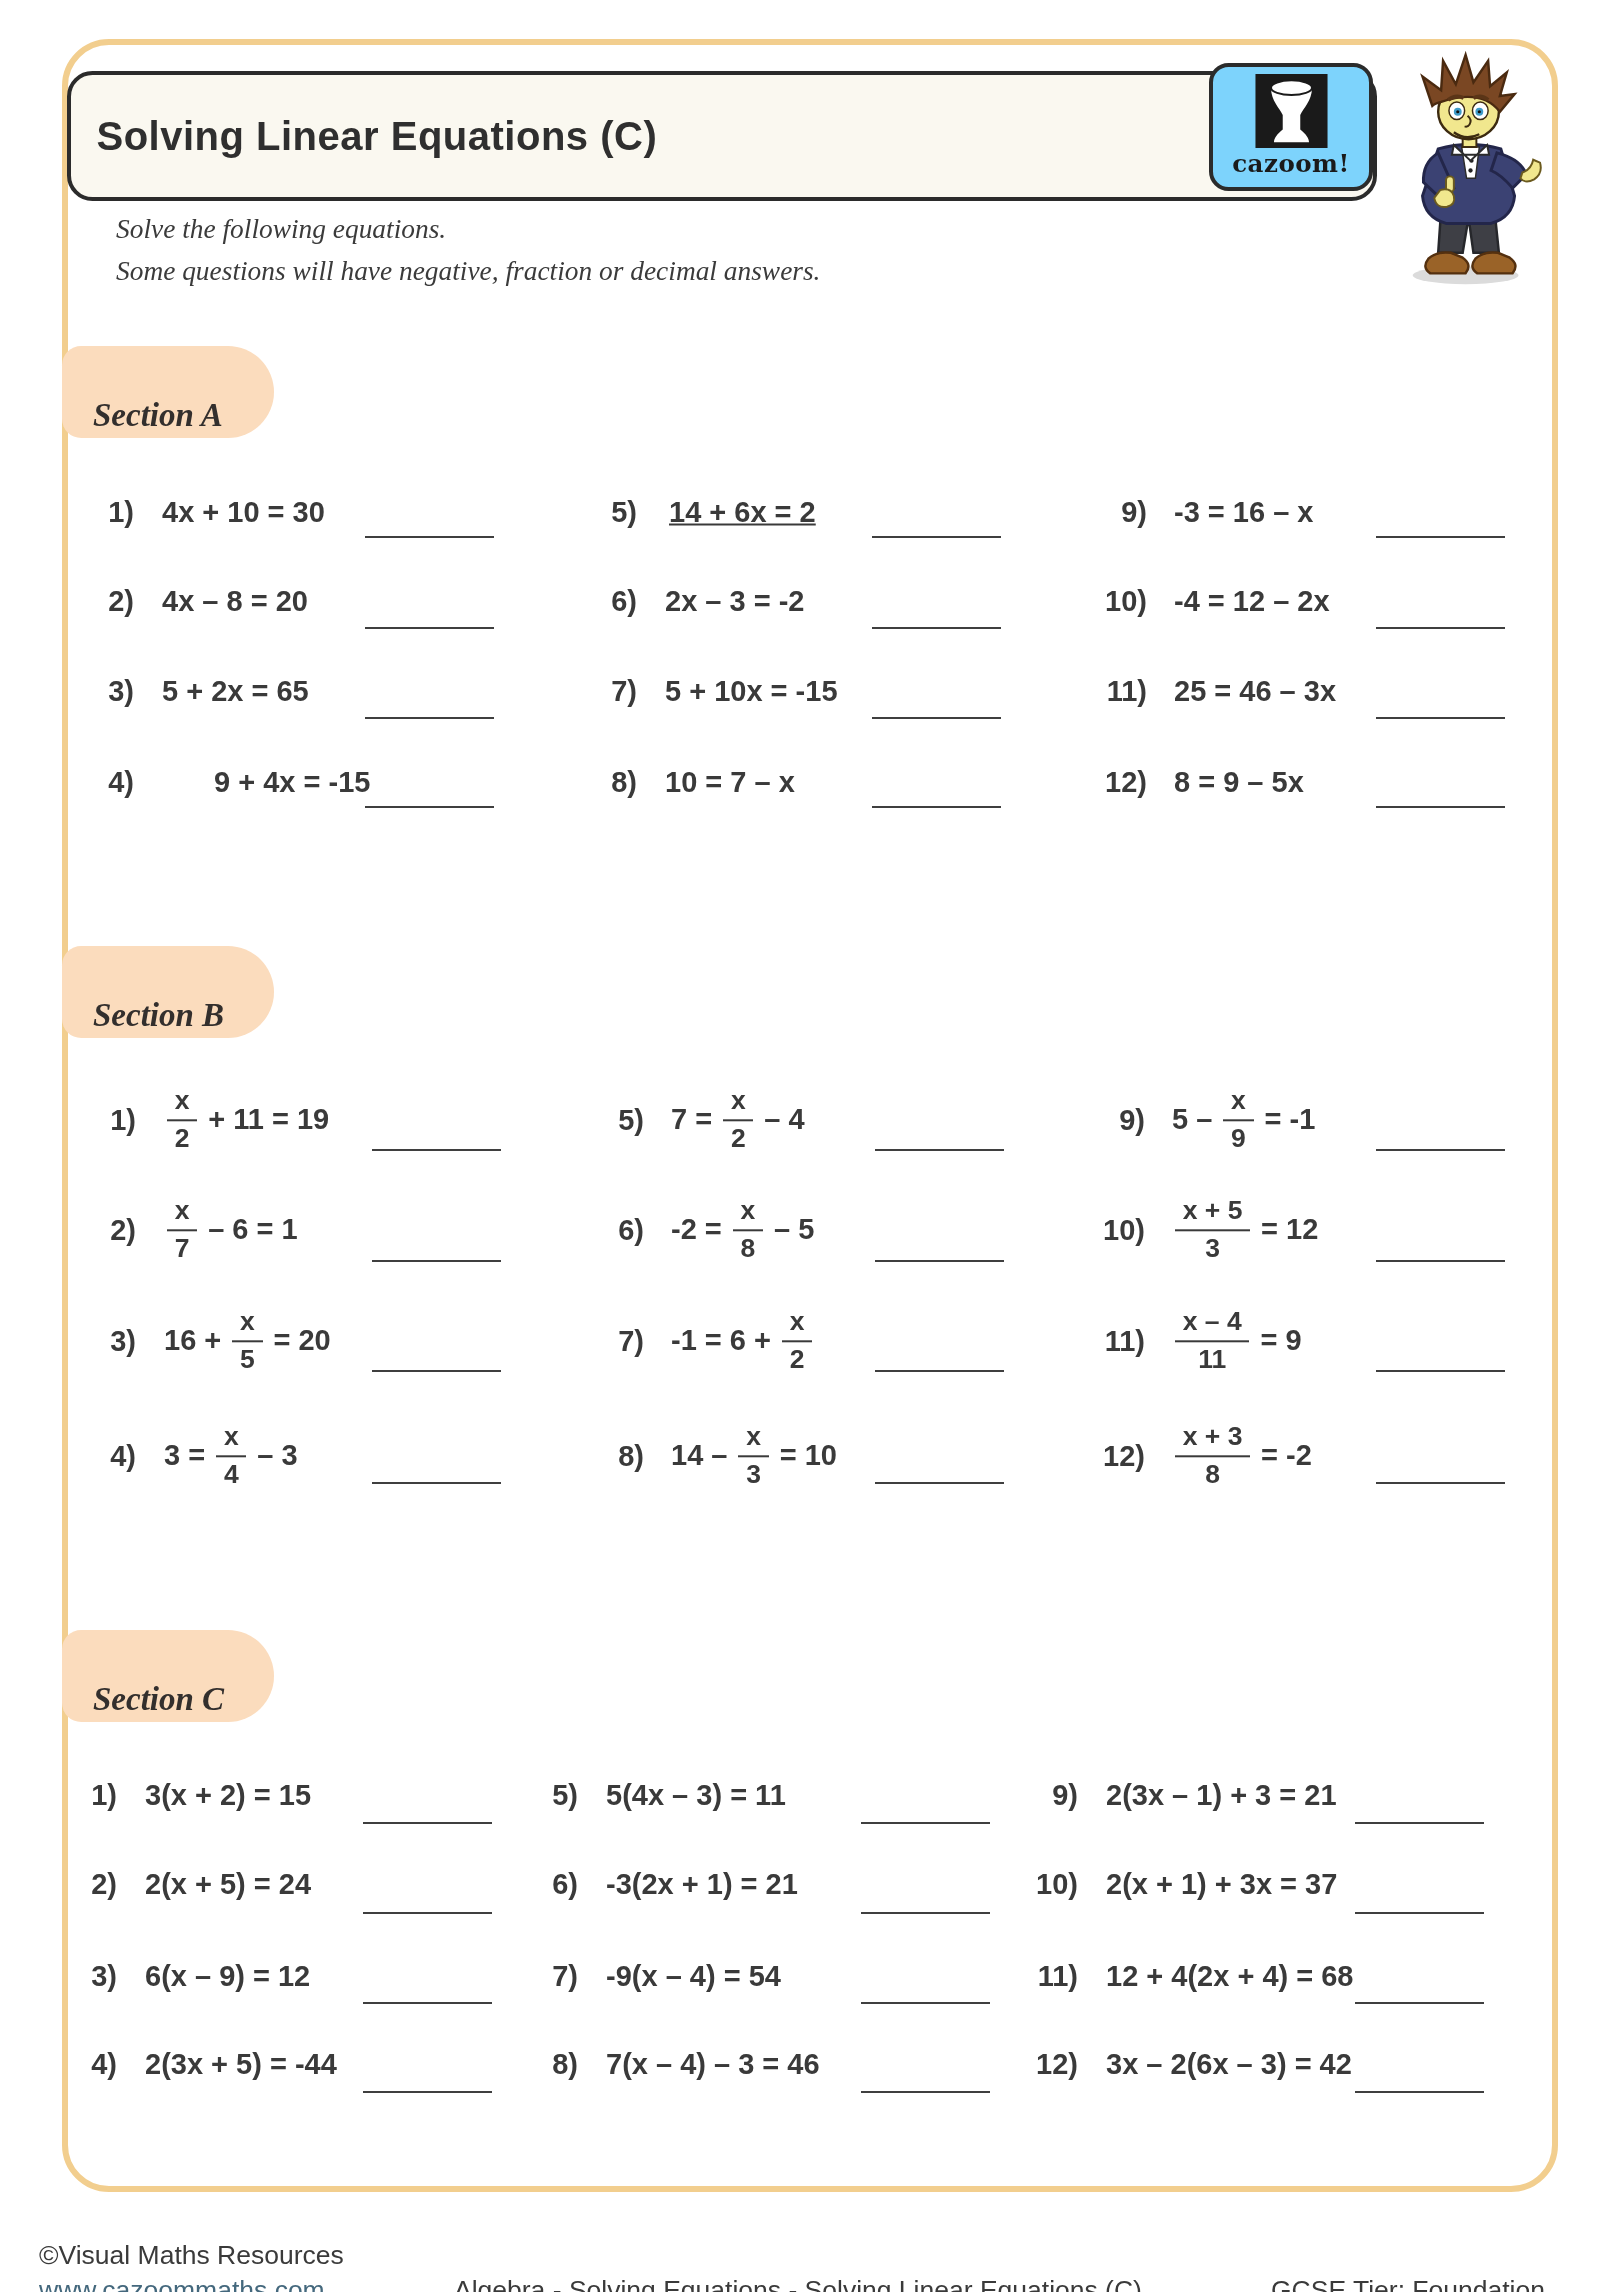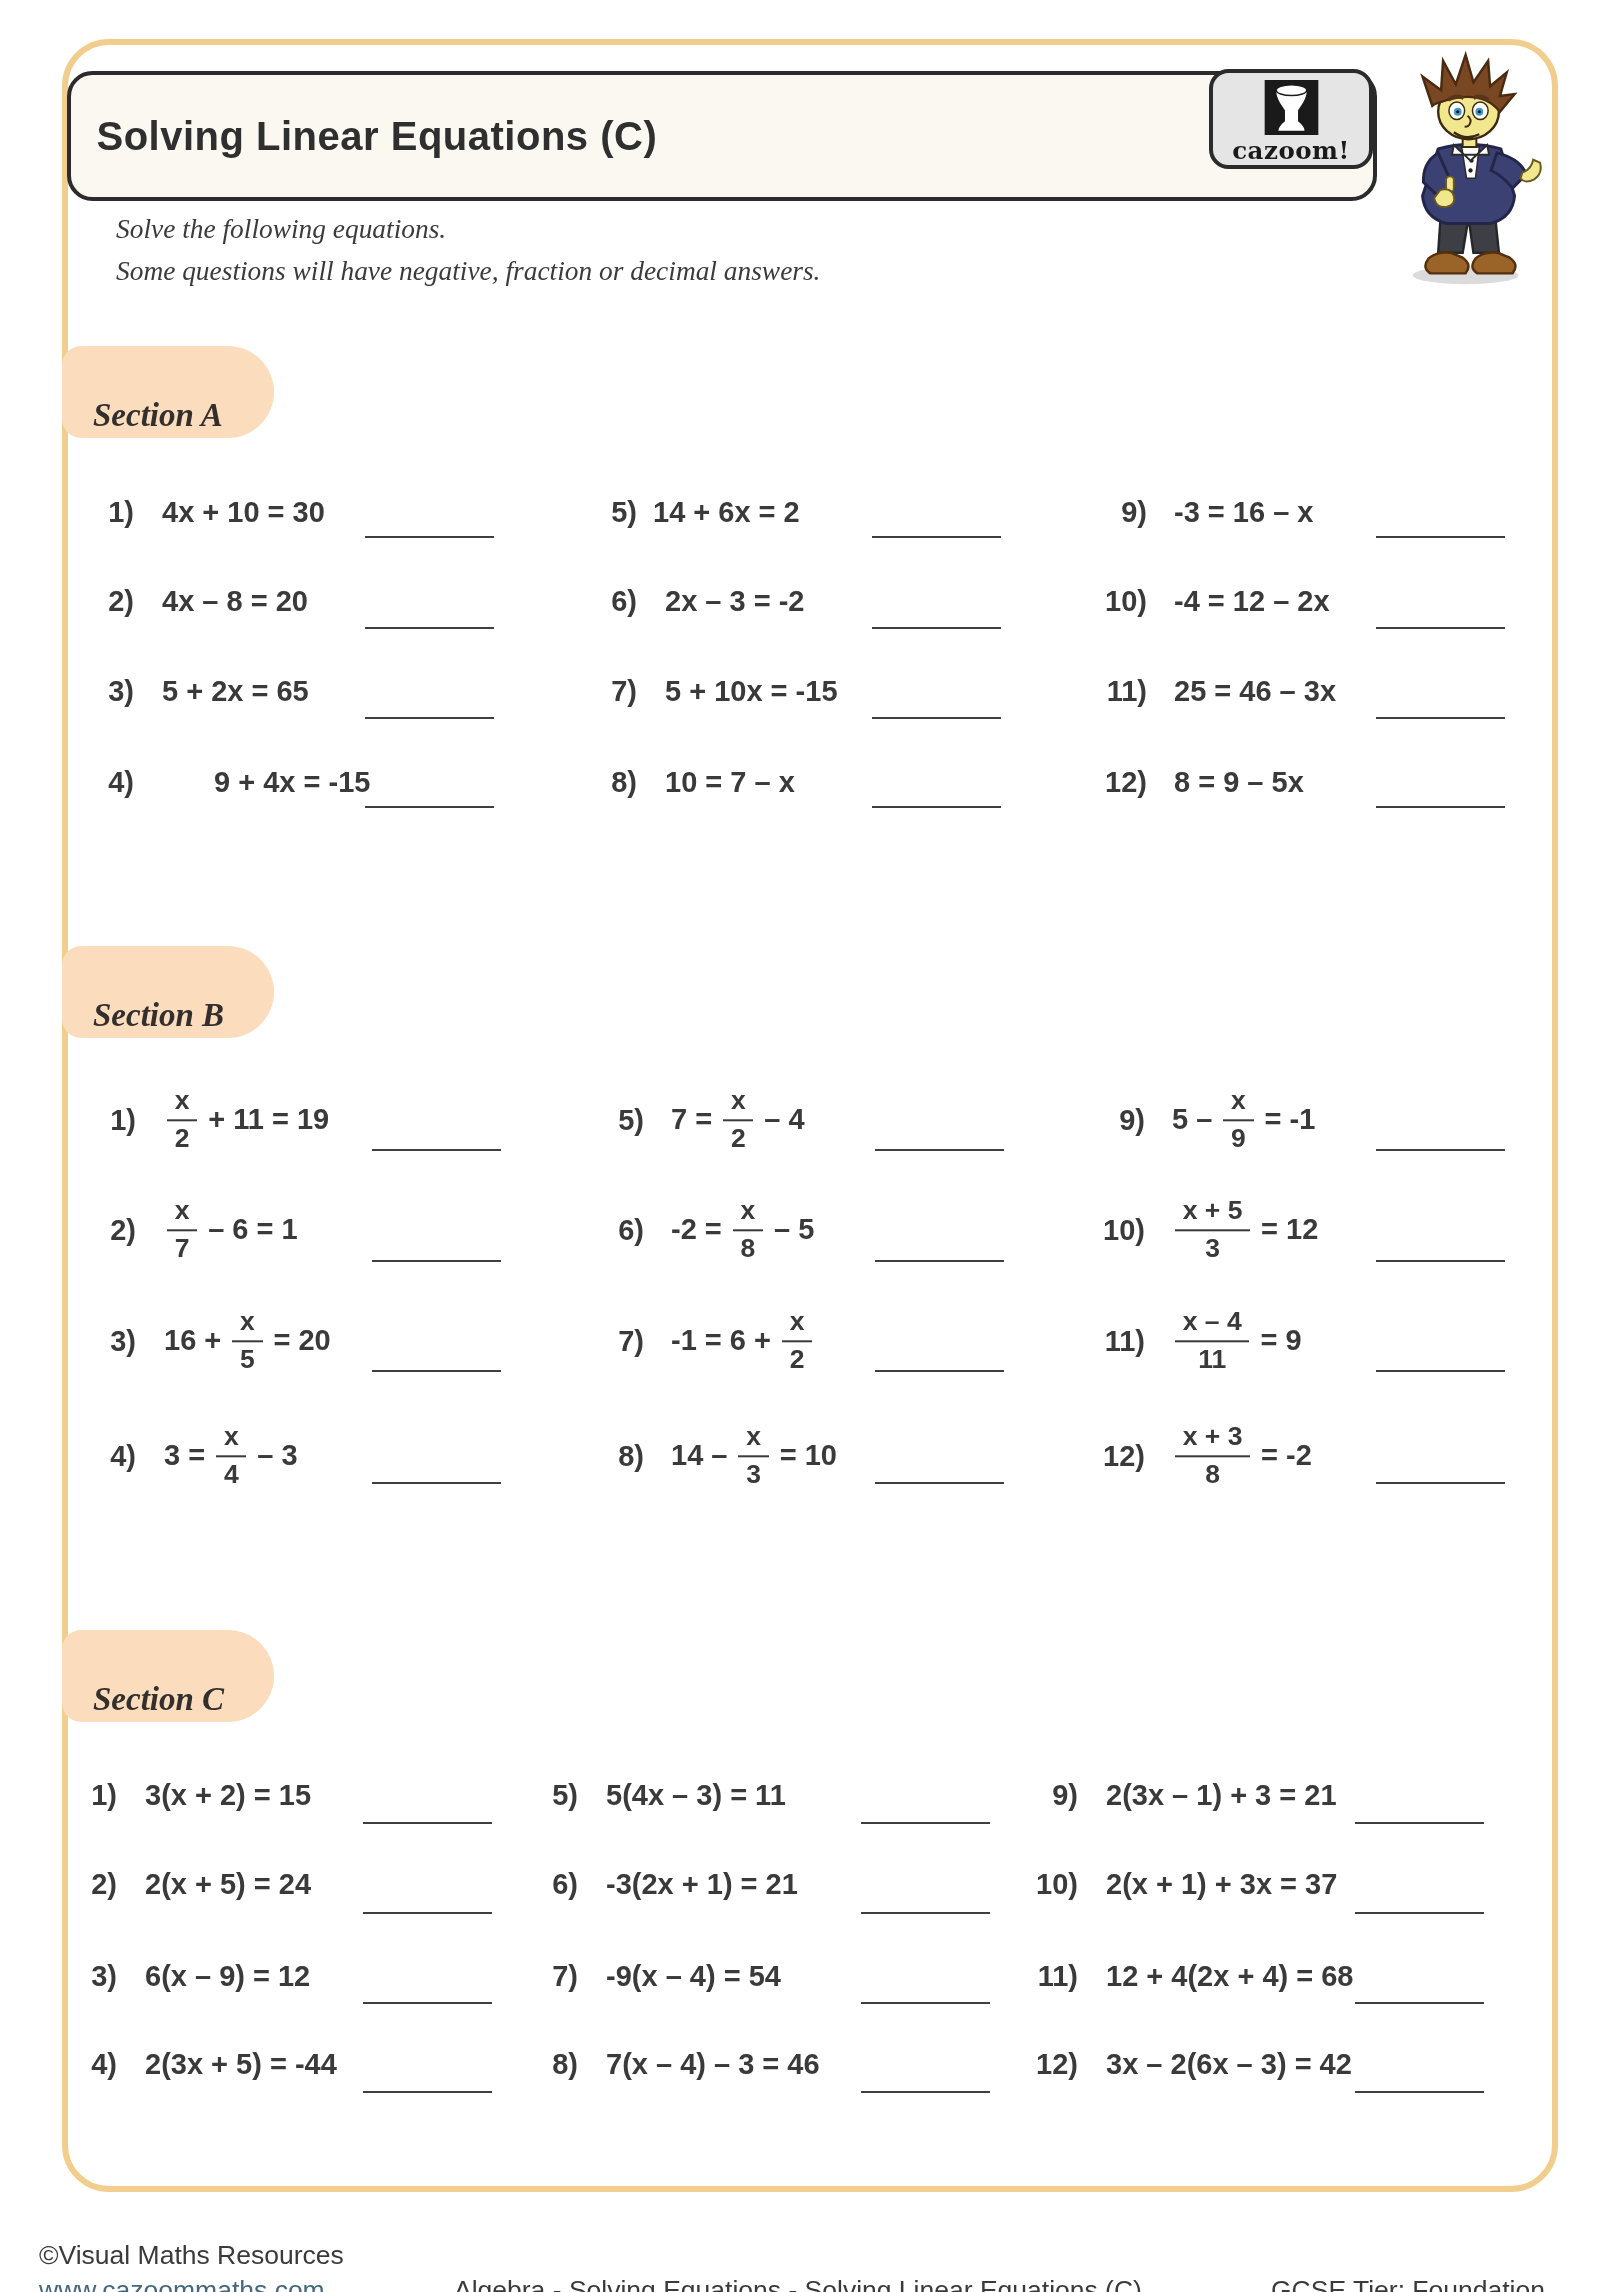--- a/index.html
+++ b/index.html
@@ -16,22 +16,22 @@
   .title-bar {
     position:absolute; left:67px; top:71px; width:1310px; height:130px;
     background:#FAF8F0; border:4.9px solid #2B2B2B; border-radius:25.5px;
     box-sizing:border-box; display:flex; align-items:center; padding-left:25.5px; z-index:1;
   }
   .title-bar h1 {
     margin:0; font:700 40px "Liberation Sans", sans-serif; color:#2F2F2F; letter-spacing:0.5px;
   }
   
   .logo-box {
-    position:absolute; left:1209px; top:69px; width:164px; height:100px;
-    background:#e5e5e5; border:4.9px solid #2B2B2B; border-radius:19.6px; box-sizing:border-box;
+    position:absolute; left:1209px; top:63px; width:164px; height:128px;
+    background:#7dd3fc; border:4.9px solid #2B2B2B; border-radius:19.6px; box-sizing:border-box;
     display:flex; flex-direction:column; align-items:center; z-index:2;
   }
   .logo-drum { margin-top:6.9px; width:73px; height:74px; }
   .logo-text {
     font:700 24.5px "DejaVu Serif", serif; color:#1A1A1A; margin-top:1px; letter-spacing:0.5px;
   }
   .mascot { position:absolute; left:1387px; top:51px; width:167px; height:240px; z-index:2; }
   
   .instructions {
     position:absolute; left:116px; top:208px; z-index:1;
@@ -135,21 +135,21 @@
     <div class="qnum" style="left: 46px; top: 601px;">2)</div>
     <div class="qeq" style="left: 162px; top: 601px;"><span>4x – 8 = 20</span></div>
     <div class="answer-line" style="left: 365px; top: 627px;"></div>
     <div class="qnum" style="left: 46px; top: 691px;">3)</div>
     <div class="qeq" style="left: 162px; top: 691px;"><span>5 + 2x = 65</span></div>
     <div class="answer-line" style="left: 365px; top: 717px;"></div>
     <div class="qnum" style="left: 46px; top: 782px;">4)</div>
     <div class="qeq" style="left: 178px; top: 782px; margin-left: 36px;"><span>9 + 4x = -15</span></div>
     <div class="answer-line" style="left: 365px; top: 806px;"></div>
     <div class="qnum" style="left: 549px; top: 512px;">5)</div>
-    <div class="qeq" style="left: 653px; top: 512px;"><span>14 + 6x = 2</span></div>
+    <div class="qeq" style="left: 669px; top: 512px; text-decoration: underline;"><span>14 + 6x = 2</span></div>
     <div class="answer-line" style="left: 872px; top: 536px;"></div>
     <div class="qnum" style="left: 549px; top: 601px;">6)</div>
     <div class="qeq" style="left: 665px; top: 601px; align-items: center;"><span>2x – 3 = -2</span></div>
     <div class="answer-line" style="left: 872px; top: 627px;"></div>
     <div class="qnum" style="left: 549px; top: 691px;">7)</div>
     <div class="qeq" style="left: 665px; top: 691px;"><span>5 + 10x = -15</span></div>
     <div class="answer-line" style="left: 872px; top: 717px;"></div>
     <div class="qnum" style="left: 549px; top: 782px;">8)</div>
     <div class="qeq" style="left: 665px; top: 782px;"><span>10 = 7 – x</span></div>
     <div class="answer-line" style="left: 872px; top: 806px;"></div>

